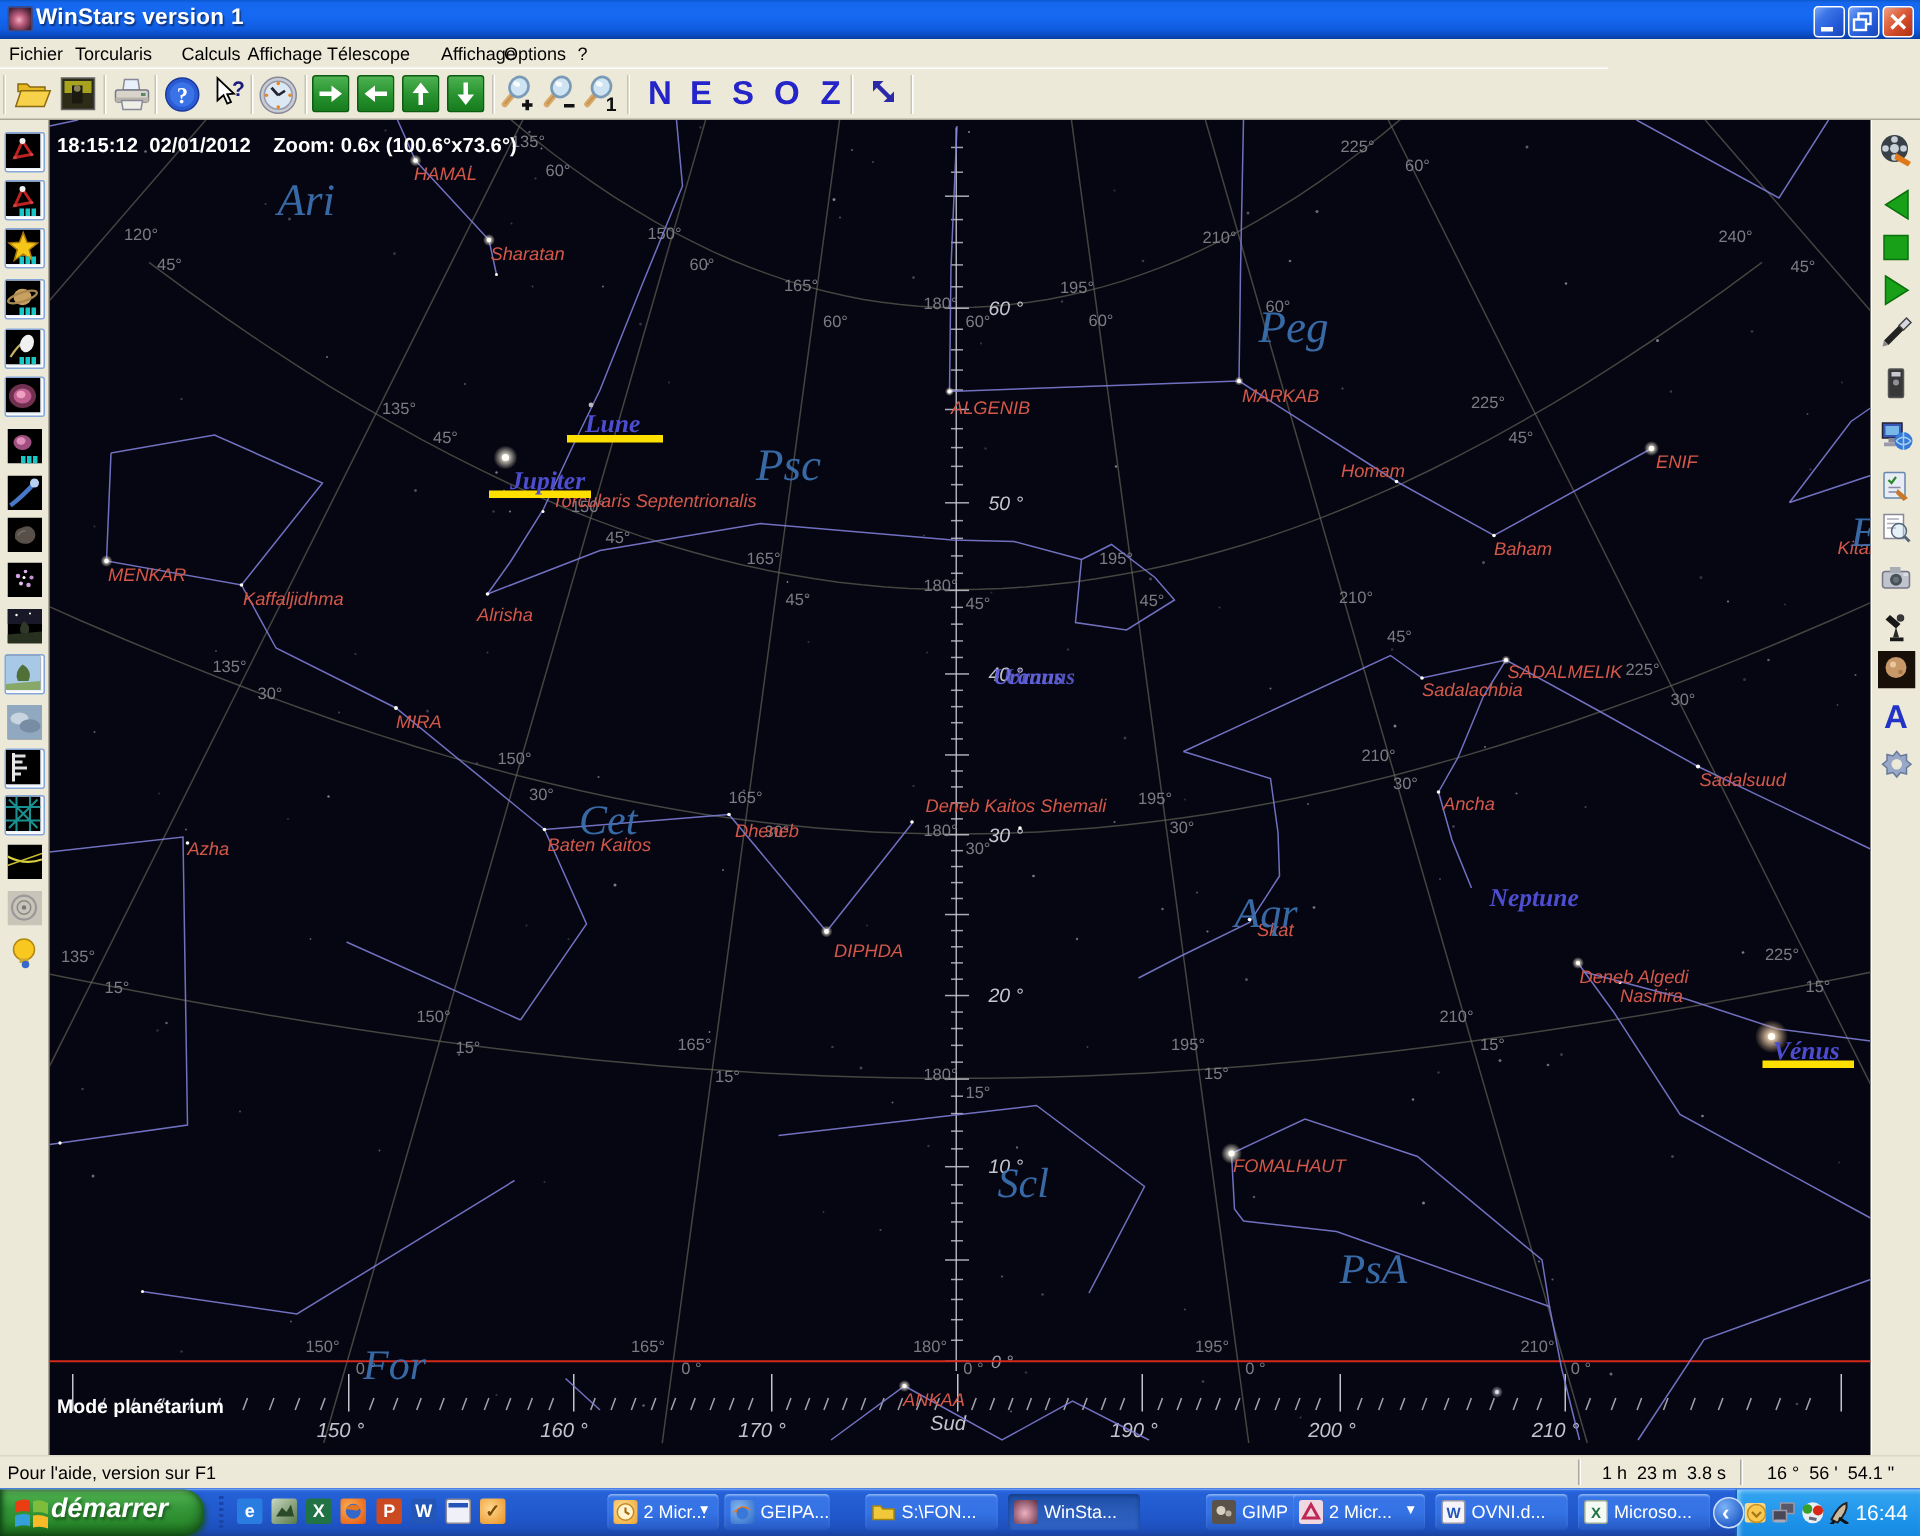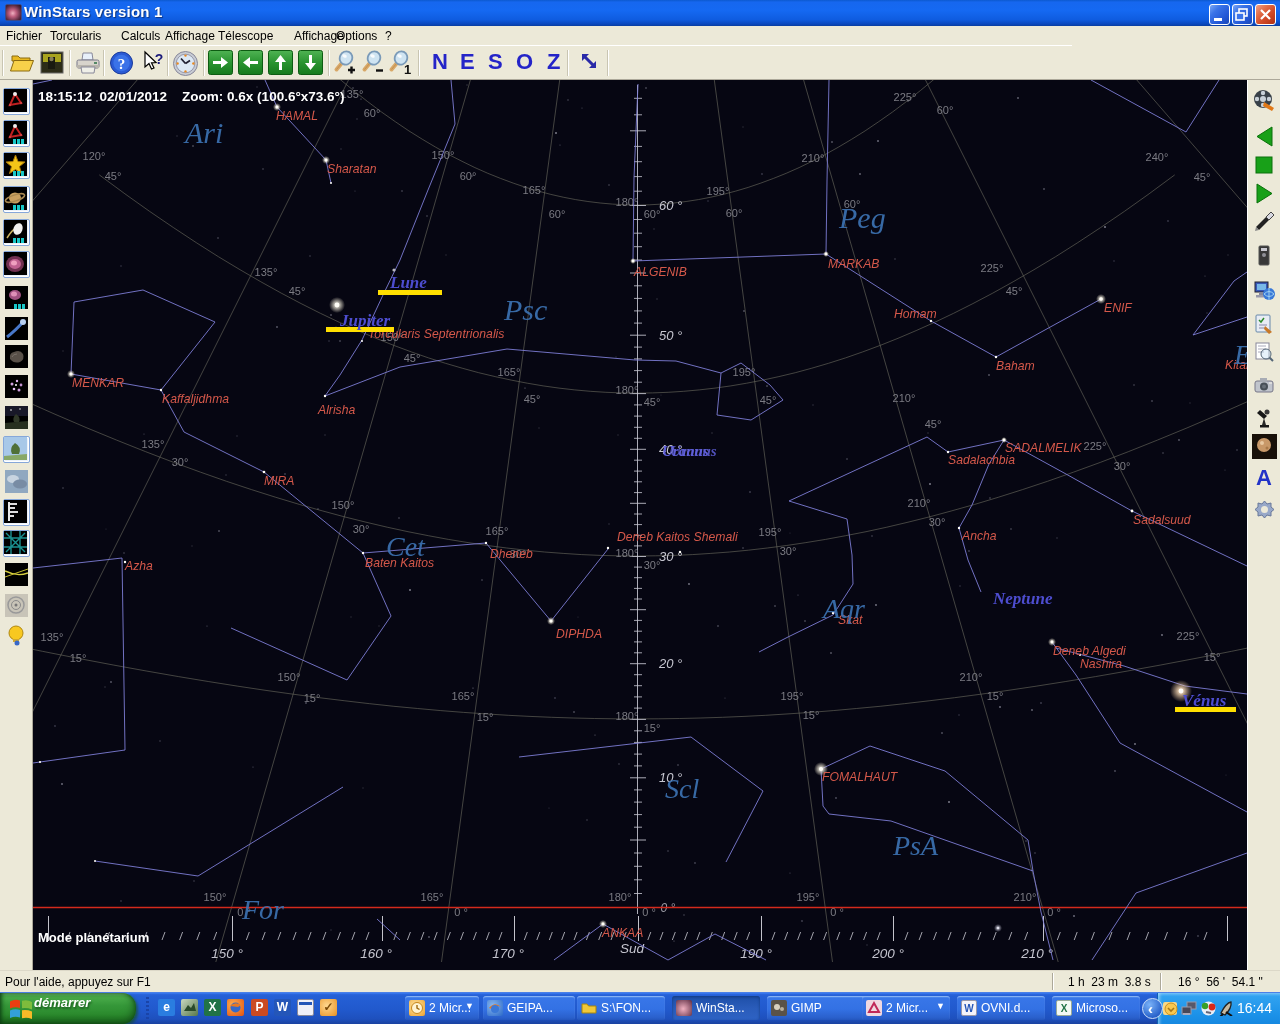--- a/index.html
+++ b/index.html
@@ -26,21 +26,21 @@
 .sbtn.hl{border:1px solid #86a7d9;background:#eaf1fa;box-shadow:0 0 0 1px #fff inset}
 .rbtn{position:absolute;left:4px;width:25px;height:25px}
 #statusbar{position:absolute;left:0;top:970px;width:1280px;height:22px;background:#ece9d8;border-top:1px solid #dcd8c8}
 #statusbar .st{position:absolute;top:4px;font-size:12px;color:#000}
 .sdiv{position:absolute;top:2px;height:17px;width:2px;border-left:1px solid #aca899;border-right:1px solid #fff}
 #taskbar{position:absolute;left:0;top:992px;width:1280px;height:32px;
  background:linear-gradient(180deg,#3e80f4 0%,#2a65dd 4%,#2560d6 9%,#2159cd 53%,#1e50bd 84%,#1941a0 100%);border-top:1px solid #4a80e8}
 #startbtn{position:absolute;left:0;top:993px;width:136px;height:31px;border-radius:0 14px 14px 0;
  background:linear-gradient(180deg,#8cd48c 0%,#4cae4c 10%,#359739 40%,#2c8c2e 70%,#1e741f 95%,#16611a 100%);
  box-shadow:1px 0 4px #0a3a10 inset, -2px -3px 8px #1a5c1e inset, 2px 2px 3px rgba(20,80,25,0.6)}
-#startbtn .stxt{position:absolute;left:34px;top:2px;color:#fff;font-weight:bold;font-style:italic;font-size:13px;
+#startbtn .stxt{position:absolute;left:34px;top:2px;color:#fff;font-weight:bold;font-style:italic;font-size:18px;
  text-shadow:1px 2px 2px #1c5c20}
 .flag{position:absolute;left:9px;top:5px;width:24px;height:22px}
 .qlico{position:absolute;top:999px;width:17px;height:17px;border-radius:2px;font-size:12px;font-weight:bold;
  color:#fff;text-align:center;line-height:17px}
 .tbtn{position:absolute;top:996px;height:24px;width:88px;border-radius:3px;color:#fff;font-size:12px;
  background:linear-gradient(180deg,#5392f0 0%,#3876e8 10%,#3371e4 55%,#2a60cc 90%,#2456bd 100%);
  box-shadow:0 1px 1px rgba(255,255,255,0.35) inset}
 .tbtn.active{background:linear-gradient(180deg,#1e4fa8 0%,#2a5cba 50%,#2e62c4 100%);box-shadow:0 1px 3px #123a80 inset}
 .tbtn .ti{position:absolute;left:4px;top:4px;width:16px;height:16px;border-radius:2px;font-size:11px;font-weight:bold;text-align:center;line-height:16px}
 .tbtn .tt{position:absolute;left:24px;top:5px;white-space:nowrap;overflow:hidden;max-width:58px}
@@ -967,21 +967,21 @@
 <text x="390" y="288" fill="#4d4dcf" font-size="17" font-weight="bold" font-style="italic" font-family="Liberation Serif,serif">Lune</text>
 <text x="340" y="326" fill="#4d4dcf" font-size="17" font-weight="bold" font-style="italic" font-family="Liberation Serif,serif">Jupiter</text>
 <text x="1182" y="706" fill="#4d4dcf" font-size="17" font-weight="bold" font-style="italic" font-family="Liberation Serif,serif">Vénus</text>
 <text x="993" y="604" fill="#4d4dcf" font-size="17" font-weight="bold" font-style="italic" font-family="Liberation Serif,serif">Neptune</text>
 <text x="662" y="456" fill="#5f5fd8" font-size="15" font-weight="bold" font-style="italic" font-family="Liberation Serif,serif">Uranus</text>
 <text x="670" y="456" fill="#5f5fd8" font-size="15" font-weight="bold" font-style="italic" font-family="Liberation Serif,serif" opacity="0.85">Uranus</text>
 <text x="38" y="101" fill="#ffffff" font-size="13.5" font-weight="bold">18:15:12&nbsp;&nbsp;02/01/2012&nbsp;&nbsp;&nbsp;&nbsp;Zoom: 0.6x (100.6°x73.6°)</text>
 <text x="38" y="942" fill="#ffffff" font-size="13" font-weight="bold">Mode planétarium</text>
 </svg>
 <div id="statusbar">
- <div class="st" style="left:5px">Pour l'aide, appuyez sur F1</div>
+ <div class="st" style="left:5px">Pour l'aide, version sur F1</div>
  <div class="sdiv" style="left:1052px"></div>
  <div class="st" style="left:1068px">1 h&nbsp; 23 m&nbsp; 3.8 s</div>
  <div class="sdiv" style="left:1160px"></div>
  <div class="st" style="left:1178px">16 °&nbsp; 56 '&nbsp; 54.1 "</div>
 </div>
 <div id="taskbar"></div>
 <div id="startbtn">
  <svg class="flag" viewBox="0 0 24 22">
   <path d="M1 3.5 Q6 0.5 11 2.5 L11 10 Q6 8.5 1 10.5 Z" fill="#ea3d11"></path>
   <path d="M13 2.8 Q18 1 23 4 L23 11.5 Q18 9.5 13 10.3 Z" fill="#7ebc3c"></path>
@@ -1007,38 +1007,38 @@
     </svg></div>
 <div class="qlico" style="left:320px;background:radial-gradient(circle at 40% 40%,#ffd890,#e89020);color:#7a4a08">✓</div>
 <div class="tbtn" style="left:405px;width:74px">
     <div class="ti" style="background:radial-gradient(circle at 40% 40%,#ffe8a8,#eda02a)"><svg width="16" height="16">
         <circle cx="8" cy="8" r="5.5" fill="#fff3d0" stroke="#c8871a"></circle>
         <path d="M8 5 L8 8 L10.5 9.5" stroke="#a06a10" stroke-width="1.4" fill="none"></path>
       </svg></div>
     <span class="tt">2 Micr...</span>
     <span style="position:absolute;right:5px;top:5px;font-size:9px">▼</span>
   </div>
-<div class="tbtn" style="left:483px;width:92px">
+<div class="tbtn" style="left:483px;width:70px">
     <div class="ti" style="background:radial-gradient(circle at 35% 35%,#88b8f0,#2a68c8)"><svg width="16" height="16">
         <path d="M2 8 Q8 1 14 7 Q9 4 5 9 Z" fill="#e87820"></path>
         <circle cx="8" cy="9" r="4" fill="#3a78d8"></circle>
       </svg></div>
     <span class="tt">GEIPA...</span>
   </div>
 <div class="tbtn" style="left:577px;width:88px">
     <div class="ti"><svg width="16" height="16">
         <path d="M1 4 L6 4 L7.5 6 L15 6 L15 13 L1 13 Z" fill="#f0c83a" stroke="#a8860a"></path>
       </svg></div>
     <span class="tt">S:\FON...</span>
   </div>
 <div class="tbtn active" style="left:672px;width:88px">
     <div class="ti" style="background:radial-gradient(circle at 45% 55%,#f0b0c0,#5a2a40)"></div>
     <span class="tt">WinSta...</span>
   </div>
-<div class="tbtn" style="left:767px;width:104px">
+<div class="tbtn" style="left:804px;width:104px">
     <div class="ti" style="background:#5a5248"><svg width="16" height="16">
         <circle cx="6" cy="7" r="3" fill="#d8d0c0"></circle>
         <circle cx="11" cy="9" r="2" fill="#b8b0a0"></circle>
       </svg></div>
     <span class="tt">GIMP</span>
   </div>
 <div class="tbtn" style="left:862px;width:88px">
     <div class="ti" style="background:#f0d8e0"><svg width="16" height="16">
         <path d="M3 12 L8 3 L13 12 Z" fill="none" stroke="#c02858" stroke-width="2"></path>
       </svg></div>

